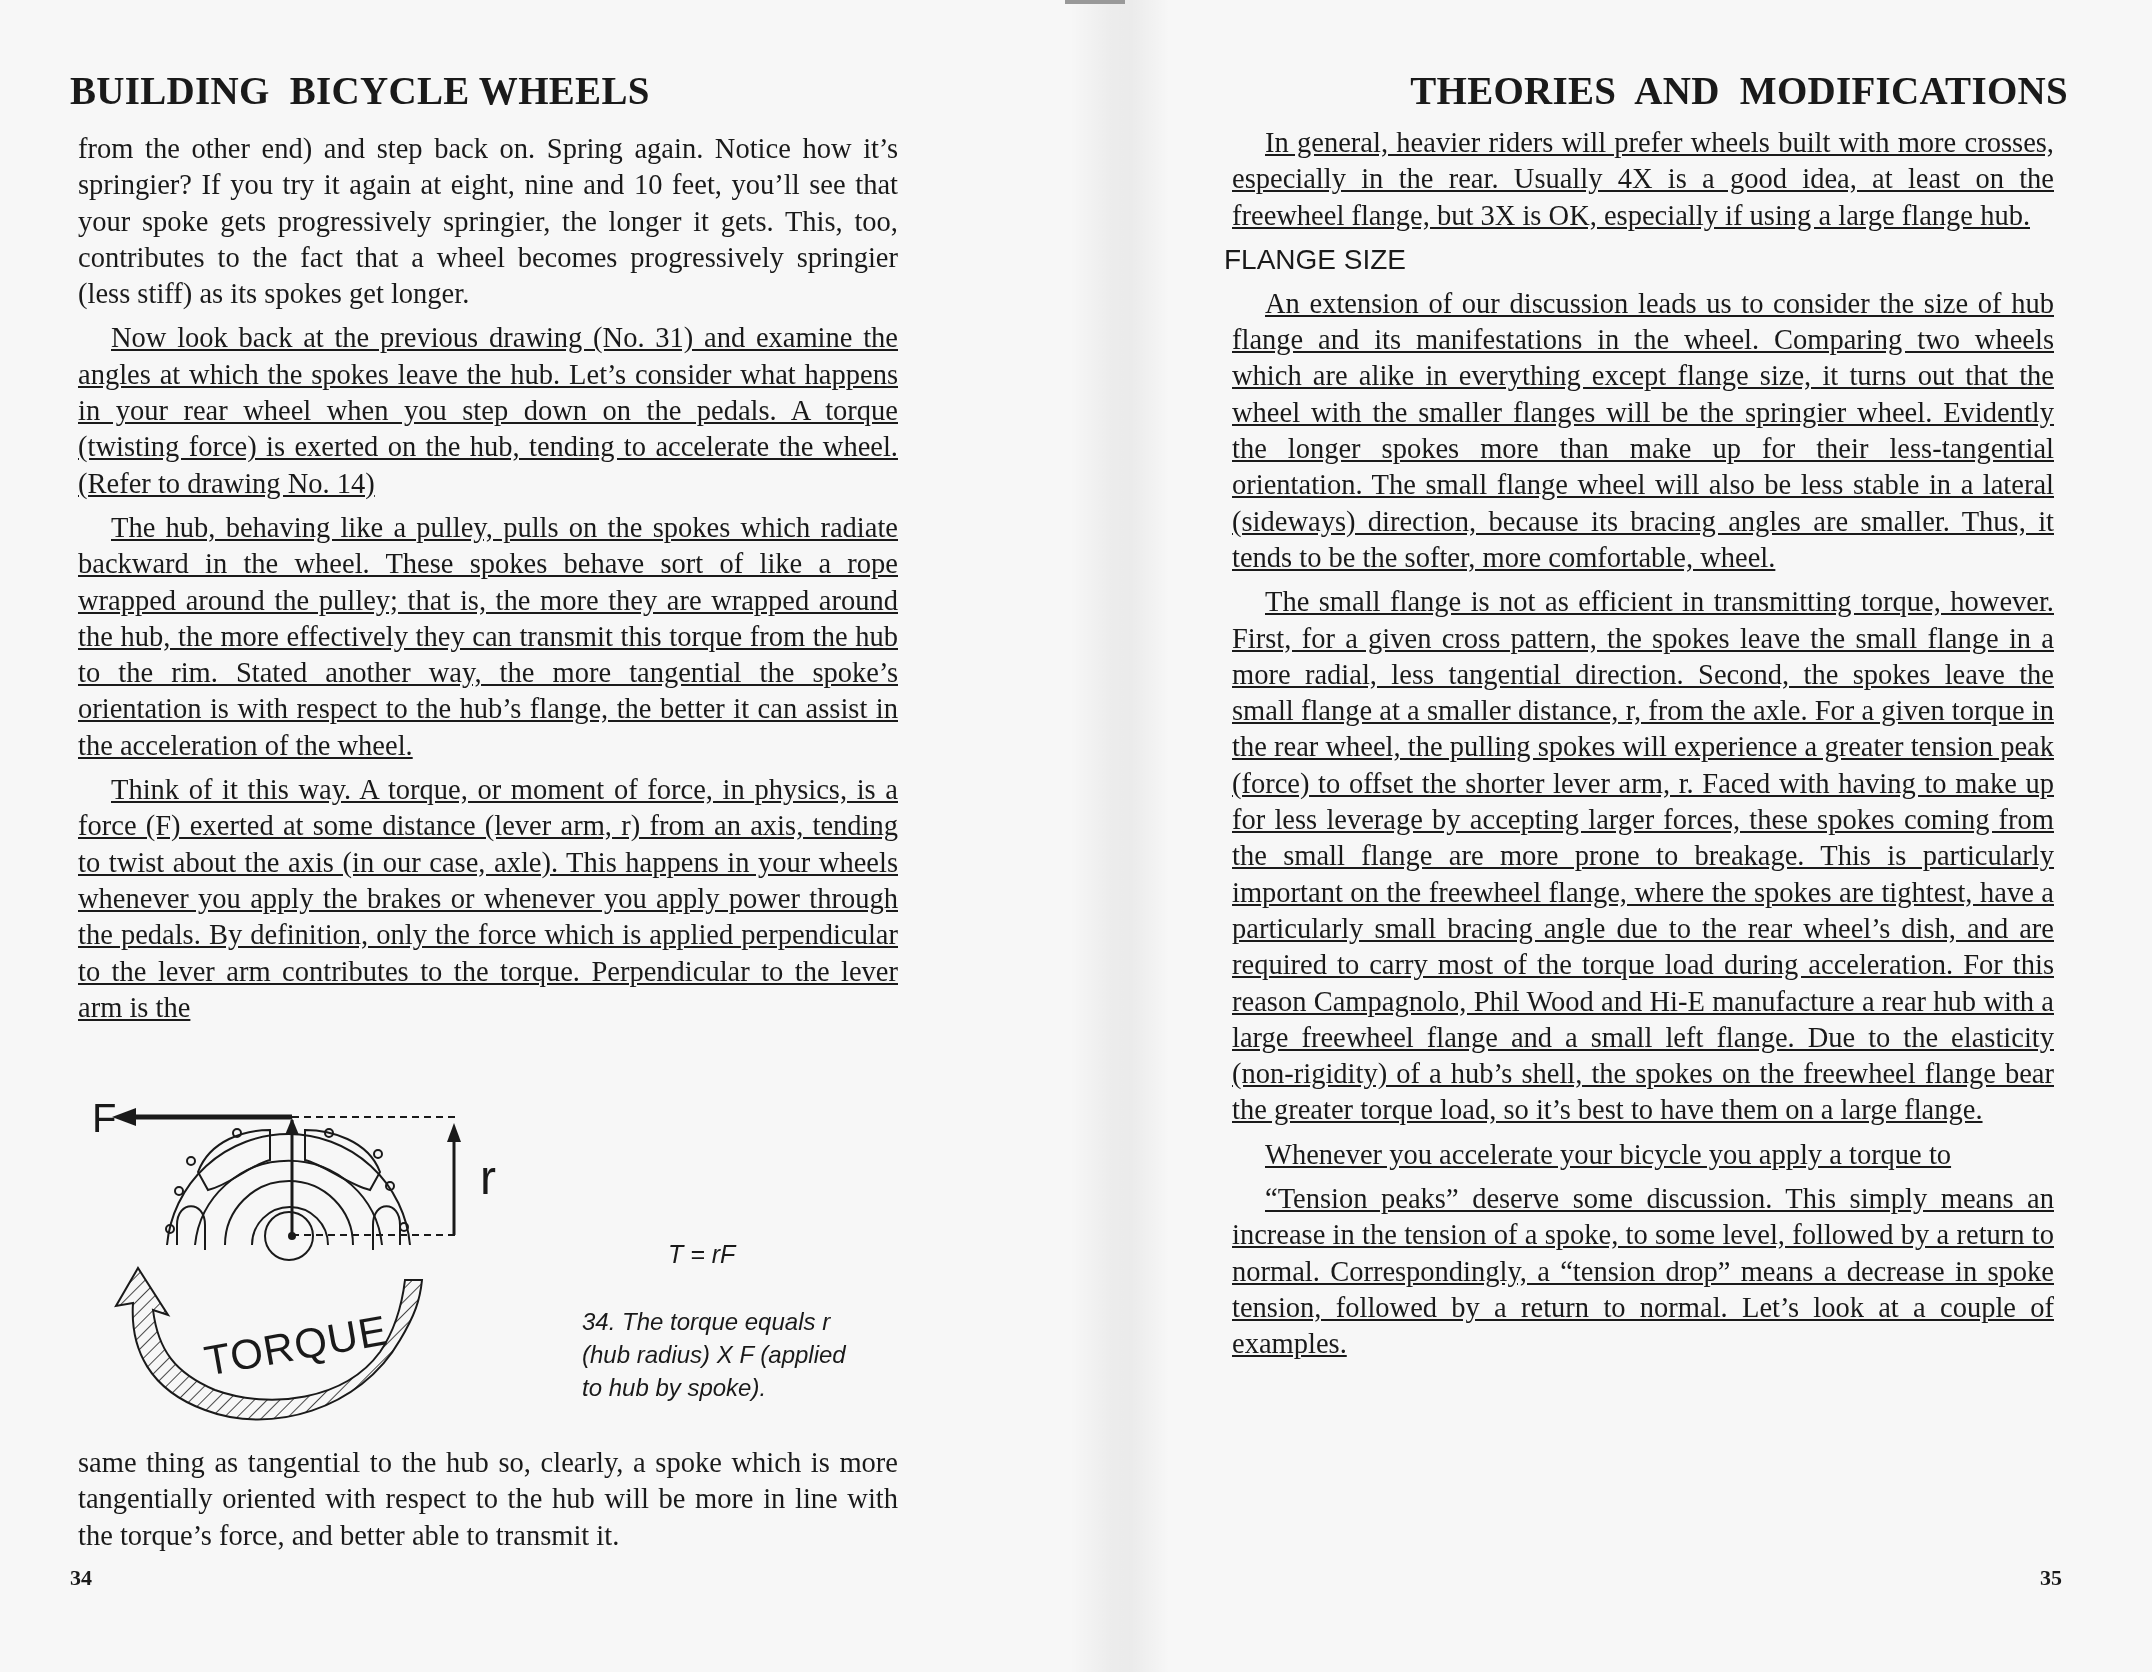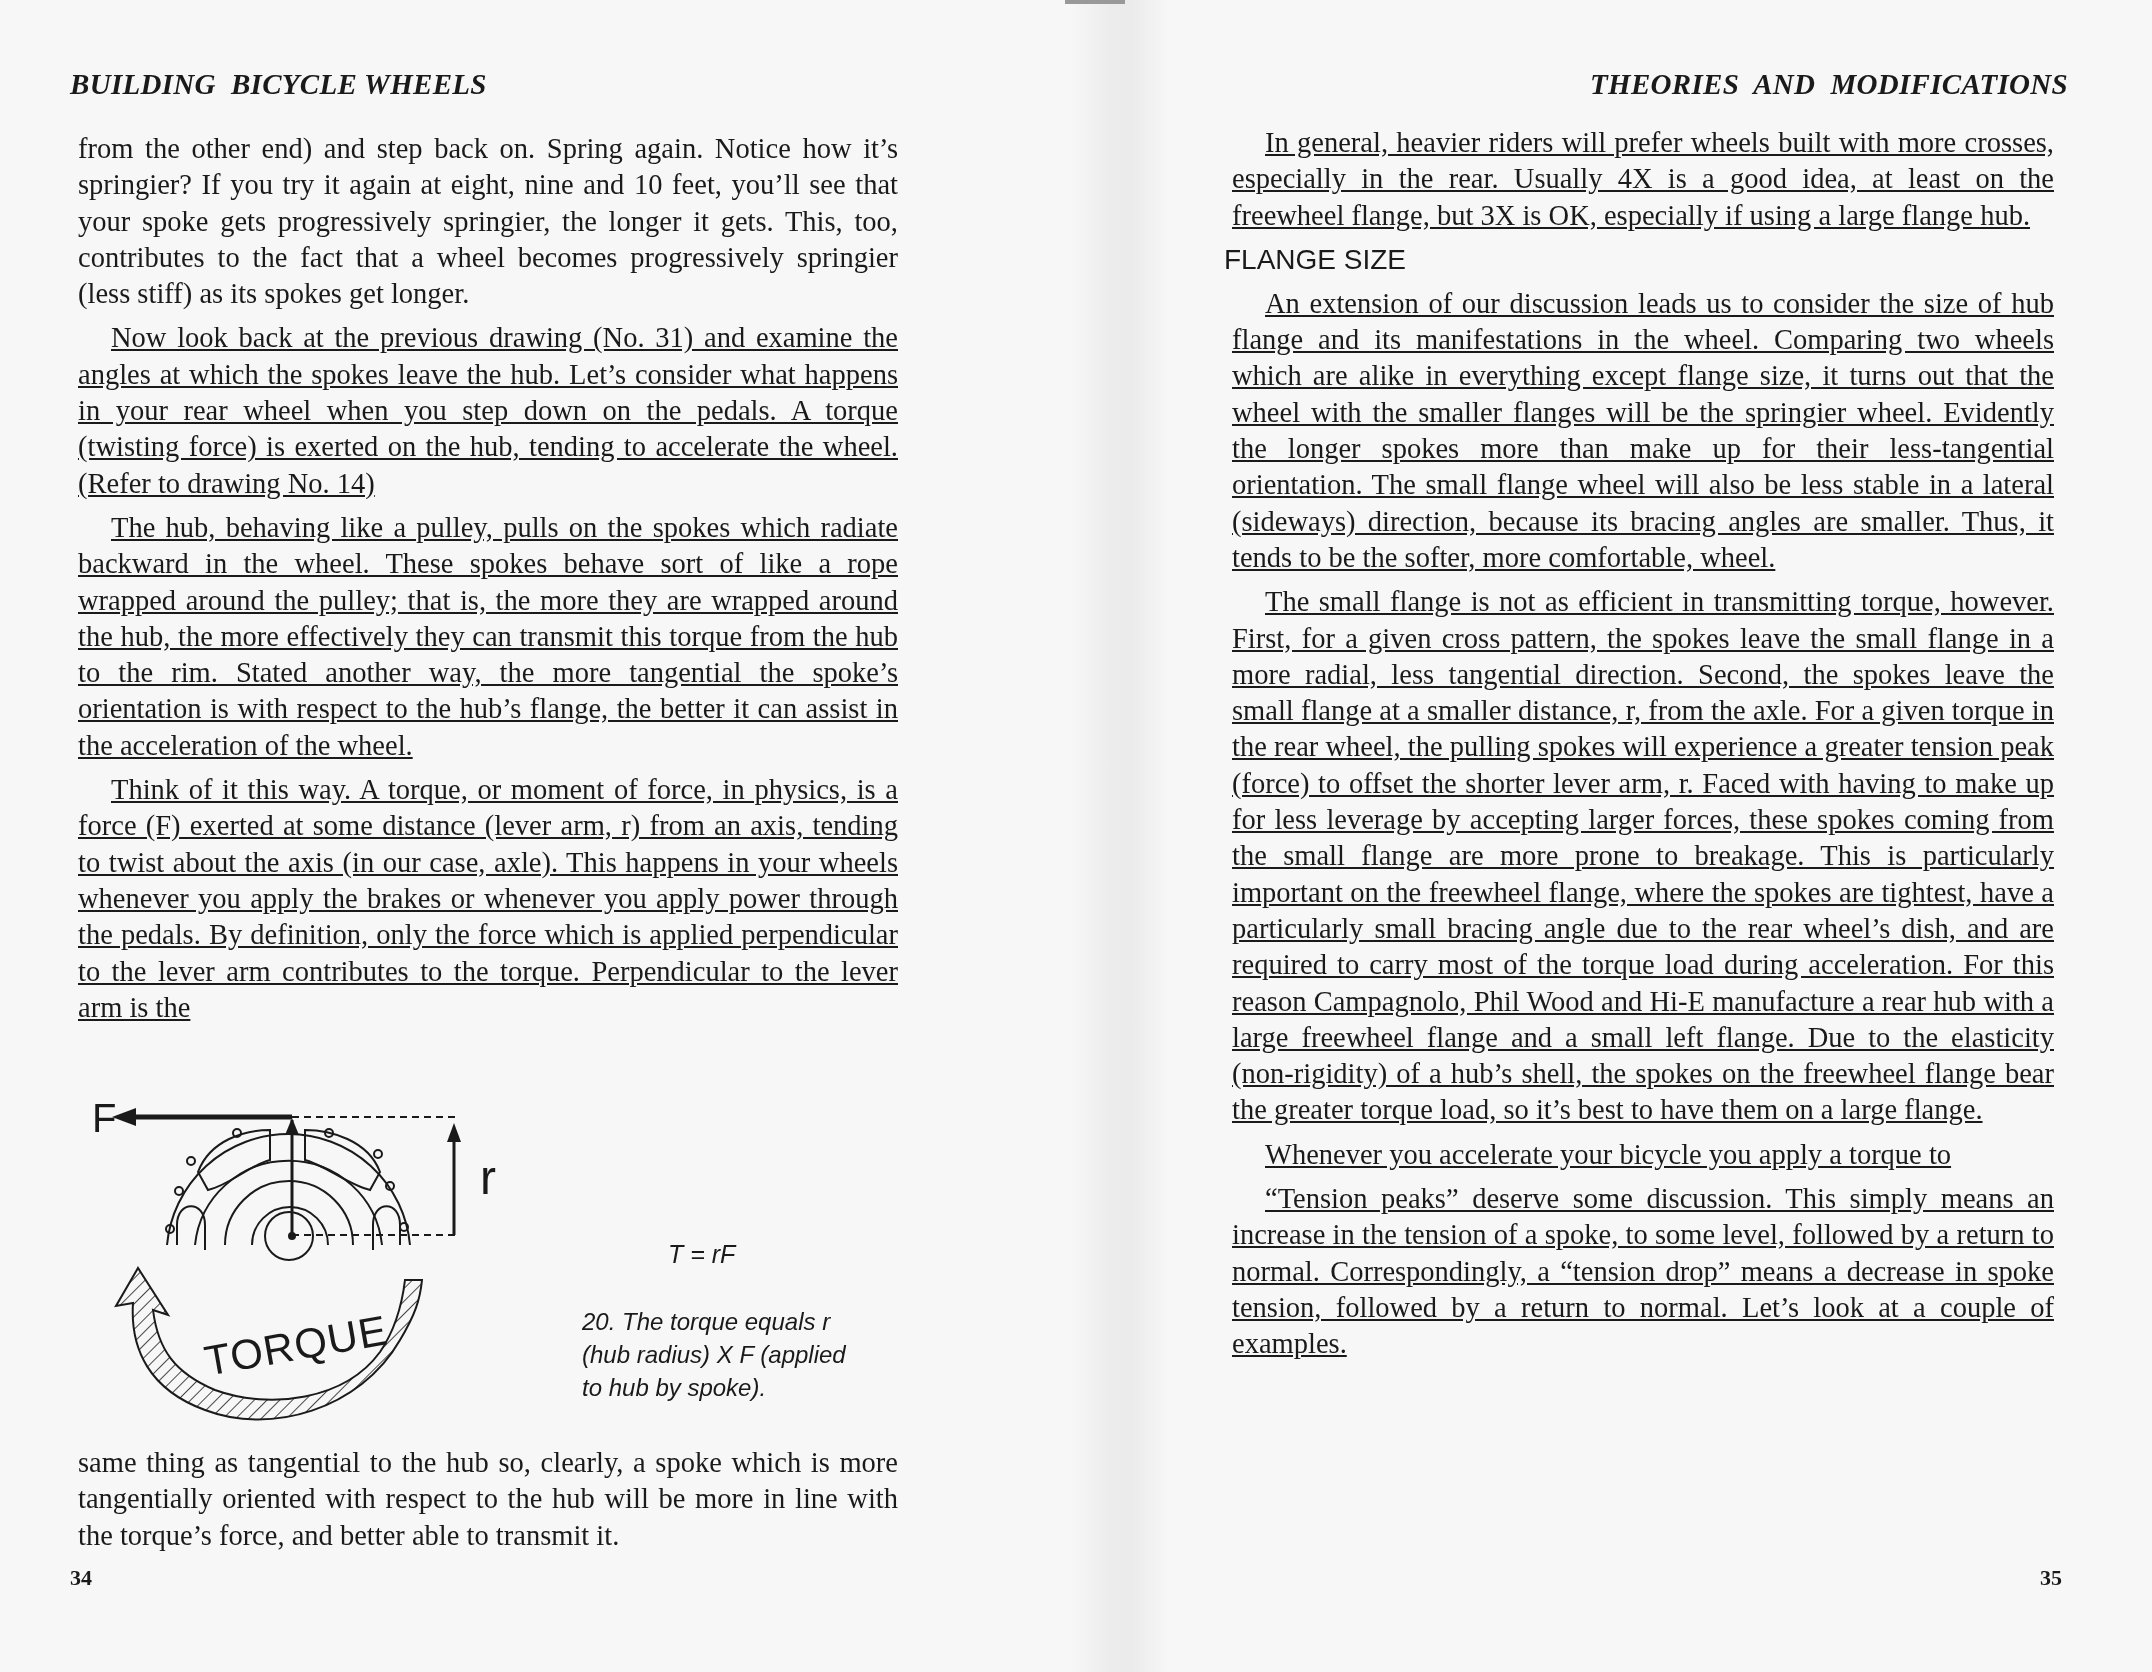--- a/index.html
+++ b/index.html
@@ -1,21 +1,21 @@
 <!DOCTYPE html>
 <html><head>
 <meta charset="utf-8">
 <style>
   html, body { margin:0; padding:0; }
   body { width:2152px; height:1672px; background:#f7f7f7; position:relative; overflow:hidden;
          font-family:"Liberation Serif", serif; color:#1a1a1a; }
   .gutter { position:absolute; left:1070px; top:0; width:100px; height:1672px;
             background:linear-gradient(to right, rgba(0,0,0,0) 0%, rgba(0,0,0,0.045) 40%, rgba(0,0,0,0.05) 60%, rgba(0,0,0,0) 100%); }
   .gutter-top { position:absolute; left:1065px; top:0; width:60px; height:4px; background:#999; }
-  .running-head { position:absolute; top:68px; font-size:29px; font-weight:bold; letter-spacing:0.3px; white-space:pre;font-style:italic; }
+  .running-head { position:absolute; top:68px; font-size:39px; font-weight:bold; letter-spacing:0.3px; white-space:pre; }
   .left-head { left:70px; }
   .right-head { right:84px; }
   .col { position:absolute; font-size:28.5px; line-height:36.3px; text-align:justify; }
   .col p { margin:8px; text-indent:0; }
   .col p.ind { text-indent:33px;text-decoration:underline; }
   .col p.cont { text-indent:0; }
   .left-col { left:70px; width:836px; top:123px; }
   .left-col-2 { left:70px; width:836px; top:1437px; }
   .right-col { left:1224px; width:838px; top:117px; }
   .col h3 { font-family:"Liberation Sans", sans-serif; font-size:28px; font-weight:normal; margin:6px 0 2px 0; line-height:36px; }
@@ -89,21 +89,21 @@
         <line x1="0" y1="0" x2="0" y2="9" stroke="#1a1a1a" stroke-width="1.6"></line>
       </pattern>
     </defs>
     <path d="M 53 213 C 50 260, 70 300, 125 320 C 190 345, 280 320, 320 250 C 335 225, 340 210, 342 190 L 325 190 C 322 215, 315 240, 300 262 C 265 310, 190 320, 135 300 C 95 283, 78 260, 73 220 L 88 225 L 58 178 L 36 216 Z" fill="url(#hatch)" stroke="#1a1a1a" stroke-width="2"></path>
   </svg>
 </div>
 <div class="fig-label" style="left:92px; top:1096px;">F</div>
 <div class="fig-label" style="left:480px; top:1150px; font-size:48px;">r</div>
 <div class="torque-label">TORQUE</div>
 <div class="formula">T = rF</div>
-<div class="caption">20. The torque equals r (hub radius) X F (applied to hub by spoke).</div>
+<div class="caption">34. The torque equals r (hub radius) X F (applied to hub by spoke).</div>
 
 <div class="col left-col-2">
   <p class="cont">same thing as tangential to the hub so, clearly, a spoke which is more tangentially oriented with respect to the hub will be more in line with the torque’s force, and better able to transmit it.</p>
 </div>
 
 <div class="page-num pn-left">34</div>
 
 <div class="running-head right-head">THEORIES  AND  MODIFICATIONS</div>
 
 <div class="col right-col">

